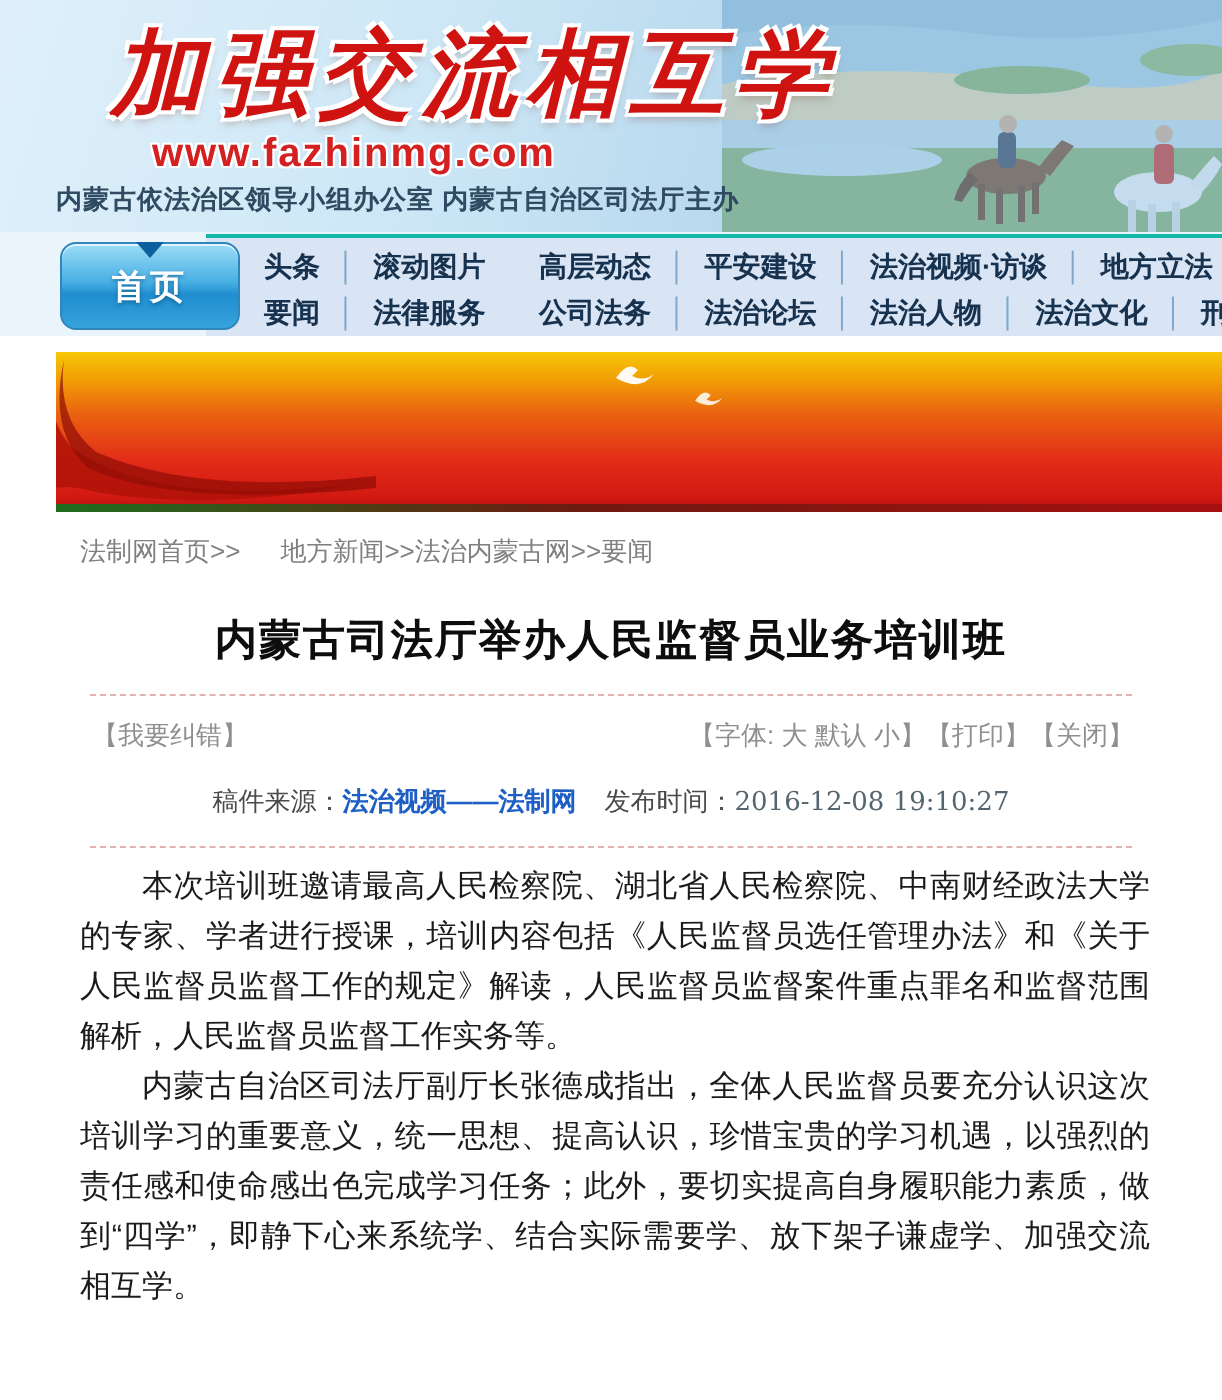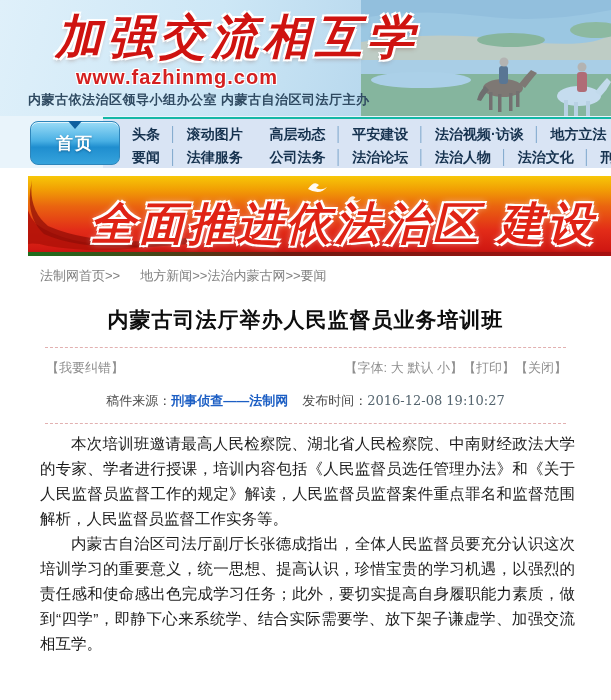--- a/index.html
+++ b/index.html
@@ -130,21 +130,20 @@
   <svg class="banner-ribbon" width="260" height="80" viewBox="0 0 260 80">
     <path d="M10 0 Q2 30 18 48 Q60 78 160 66 Q90 80 30 70 Q0 62 0 80 L0 0 Z" fill="#b01208" opacity="0.85"></path>
     <path d="M14 4 Q10 34 30 50 Q80 72 170 62 L170 68 Q70 78 26 58 Q6 40 14 4 Z" fill="#8f0d06" opacity="0.7"></path>
   </svg>
   <svg class="dove" style="left:278px; top:4px;" width="22" height="14" viewBox="0 0 22 14">
     <path d="M2 9 Q8 0 13 5 L10 8 Q16 11 21 7 Q14 16 2 9 Z" fill="#ffffff" opacity="0.95"></path>
   </svg>
   <svg class="dove" style="left:318px; top:18px;" width="16" height="10" viewBox="0 0 22 14">
     <path d="M2 9 Q8 0 13 5 L10 8 Q16 11 21 7 Q14 16 2 9 Z" fill="#ffffff" opacity="0.85"></path>
   </svg>
-  <div class="banner-slogan">全面推进依法治区  建设</div>
   <div class="banner-strip"></div>
 </div>
 
 <div class="breadcrumb">
   <span>法制网首页&gt;&gt;</span><span>地方新闻&gt;&gt;</span><span>法治内蒙古网&gt;&gt;</span><span>要闻</span>
 </div>
 
 <div class="page-title">内蒙古司法厅举办人民监督员业务培训班</div>
 
 <div class="dashed-sep"></div>
@@ -153,21 +152,21 @@
   <span style="cursor:pointer;">【我要纠错】</span>
   <span class="grp">
     <span class="static">【字体:</span>
     <span>大</span>
     <span>默认</span>
     <span>小</span><span class="static">】</span><span>【打印】</span><span>【关闭】</span>
   </span>
 </div>
 
 <div class="source-line">
-  <span>稿件来源：</span><span class="source-name">刑事侦查——法制网</span><span>发布时间：</span><span class="wrap-nums"><span class="latin">2016-12-08 19:10:27</span></span>
+  <span>稿件来源：</span><span class="source-name">法治视频——法制网</span><span>发布时间：</span><span class="wrap-nums"><span class="latin">2016-12-08 19:10:27</span></span>
 </div>
 
 <div class="dashed-sep"></div>
 
 <div class="article-body">
   <p class="wrap-nums">本次培训班邀请最高人民检察院、湖北省人民检察院、中南财经政法大学的专家、学者进行授课，培训内容包括《人民监督员选任管理办法》和《关于人民监督员监督工作的规定》解读，人民监督员监督案件重点罪名和监督范围解析，人民监督员监督工作实务等。</p>
   <p class="wrap-nums">内蒙古自治区司法厅副厅长张德成指出，全体人民监督员要充分认识这次培训学习的重要意义，统一思想、提高认识，珍惜宝贵的学习机遇，以强烈的责任感和使命感出色完成学习任务；此外，要切实提高自身履职能力素质，做到“四学”，即静下心来系统学、结合实际需要学、放下架子谦虚学、加强交流相互学。</p>
 </div>
 
 </body></html>

